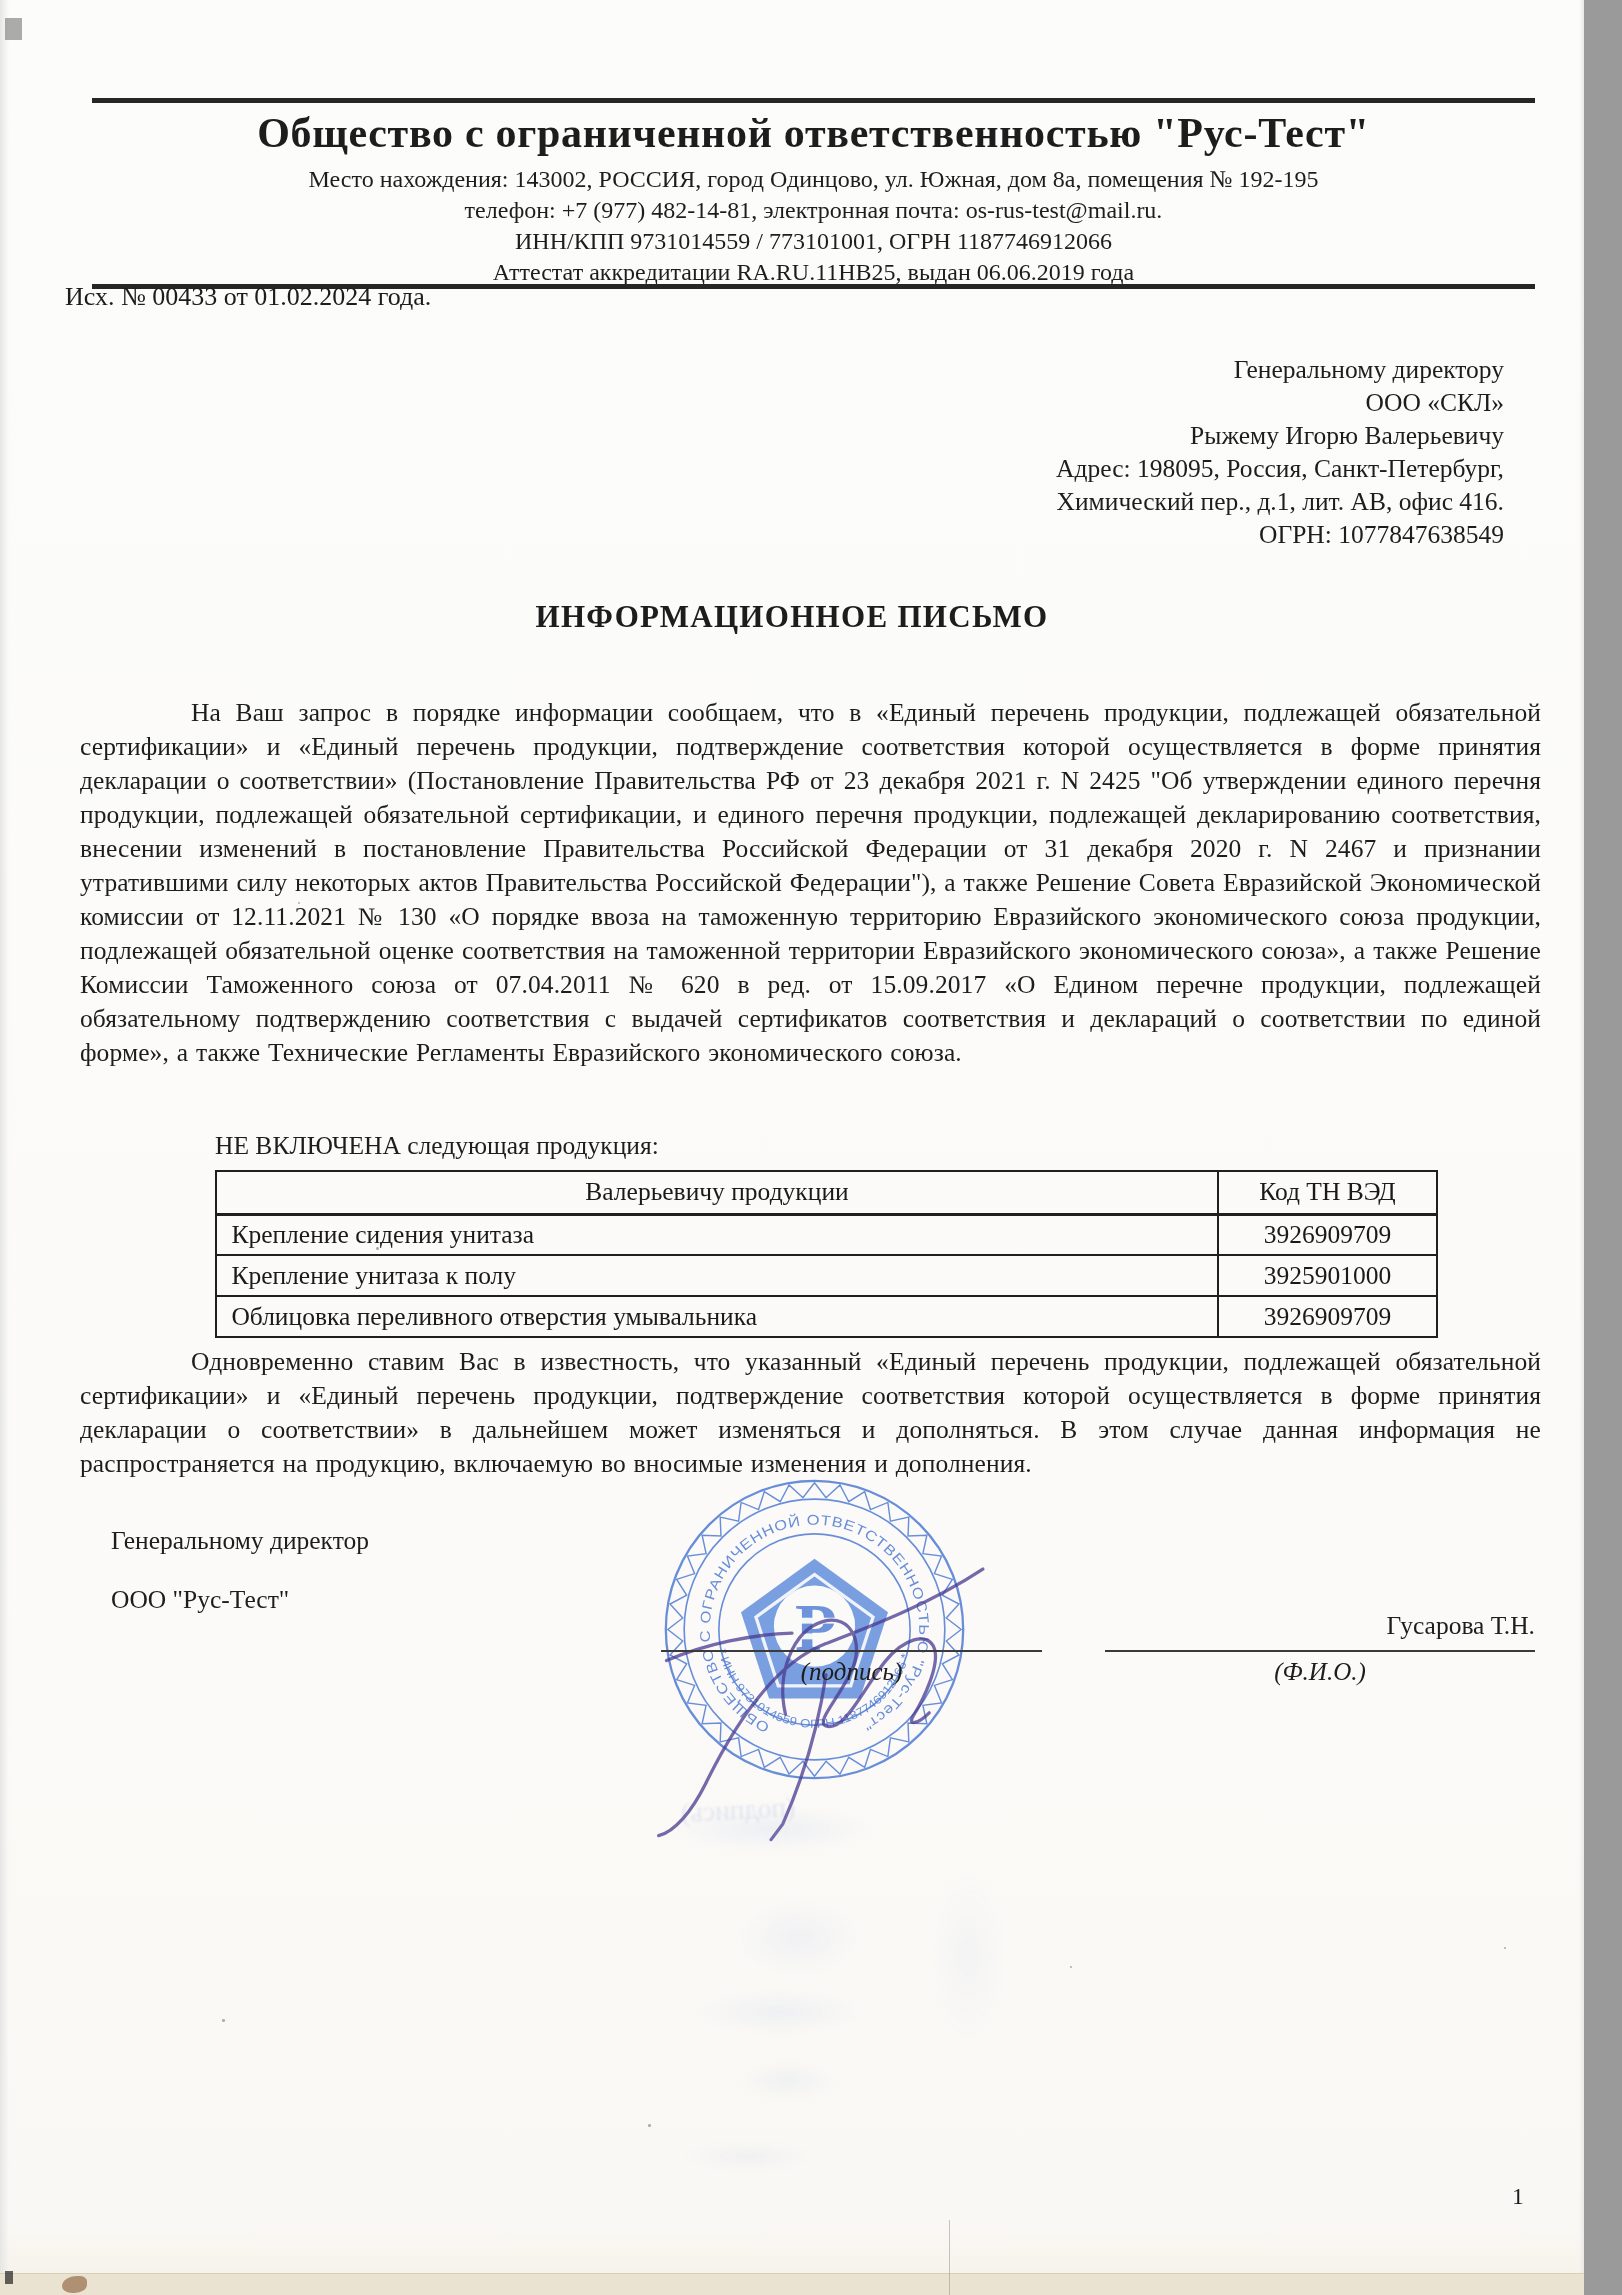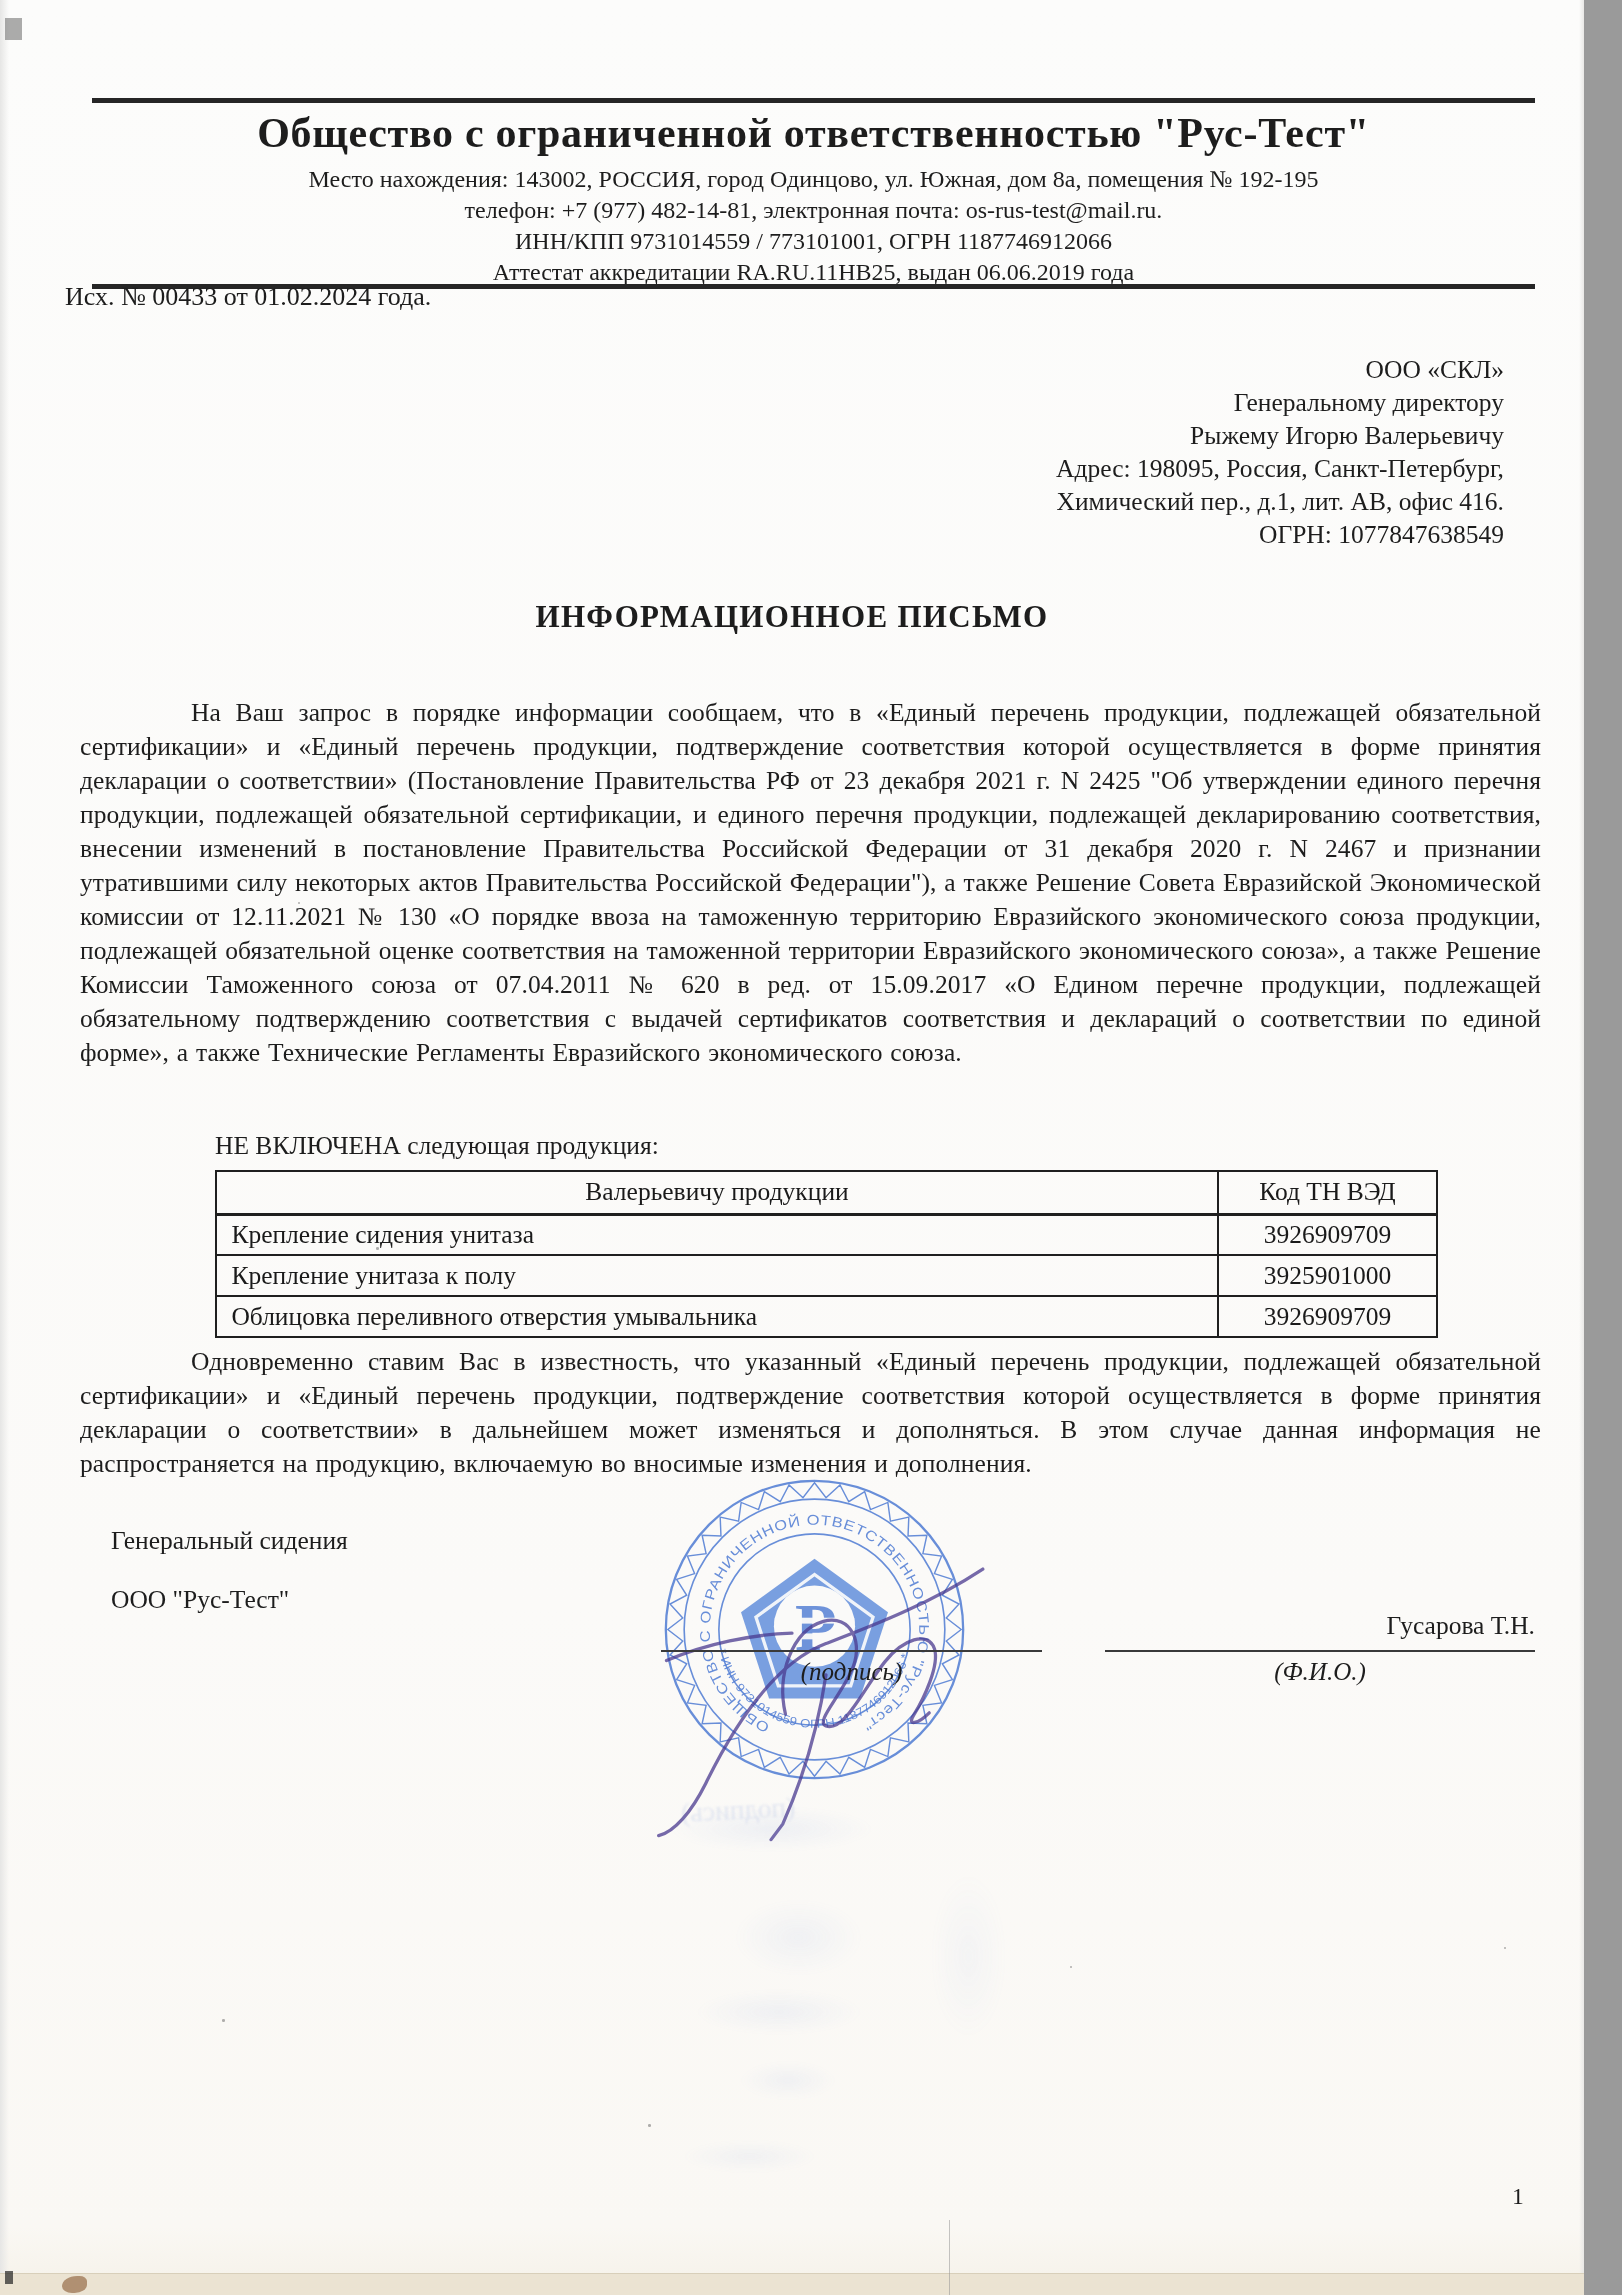--- a/index.html
+++ b/index.html
@@ -68,22 +68,22 @@
     <div class="lh-line">телефон: +7 (977) 482-14-81, электронная почта: os-rus-test@mail.ru.</div>
     <div class="lh-line">ИНН/КПП 9731014559 / 773101001, ОГРН 1187746912066</div>
     <div class="lh-line">Аттестат аккредитации RA.RU.11НВ25, выдан 06.06.2019 года</div>
   </div>
 
   <div class="abs rule" style="left:92px;top:284px;width:1443px;"></div>
 
   <div class="abs ref-line" style="left:65px;top:282px;">Исх. № 00433 от 01.02.2024 года.</div>
 
   <div class="abs recipient" style="right:80px;top:353px;width:720px;">
+    <div>Генеральному директору</div>
     <div>ООО «СКЛ»</div>
-    <div>Генеральному директору</div>
     <div>Рыжему Игорю Валерьевичу</div>
     <div>Адрес: 198095, Россия, Санкт-Петербург,</div>
     <div>Химический пер., д.1, лит. АВ, офис 416.</div>
     <div>ОГРН: 1077847638549</div>
   </div>
 
   <div class="abs doc-title" style="left:0;top:599px;">ИНФОРМАЦИОННОЕ ПИСЬМО</div>
 
   <div class="abs para" style="left:80px;top:696px;">На Ваш запрос в порядке информации сообщаем, что в «Единый перечень продукции, подлежащей обязательной сертификации» и «Единый перечень продукции, подтверждение соответствия которой осуществляется в форме принятия декларации о соответствии» (Постановление Правительства РФ от 23 декабря 2021 г. N 2425 "Об утверждении единого перечня продукции, подлежащей обязательной сертификации, и единого перечня продукции, подлежащей декларированию соответствия, внесении изменений в постановление Правительства Российской Федерации от 31 декабря 2020 г. N 2467 и признании утратившими силу некоторых актов Правительства Российской Федерации"), а также Решение Совета Евразийской Экономической комиссии от 12.11.2021 № 130 «О порядке ввоза на таможенную территорию Евразийского экономического союза продукции, подлежащей обязательной оценке соответствия на таможенной территории Евразийского экономического союза», а также Решение Комиссии Таможенного союза от 07.04.2011 № 620 в ред. от 15.09.2017 «О Едином перечне продукции, подлежащей обязательному подтверждению соответствия с выдачей сертификатов соответствия и деклараций о соответствии по единой форме», а также Технические Регламенты Евразийского экономического союза.</div>
 
@@ -109,21 +109,21 @@
     </tr>
     <tr style="height:41px;">
       <td class="cell-name">Облицовка переливного отверстия умывальника</td>
       <td class="cell-code">3926909709</td>
     </tr>
   </tbody>
     </table>
 
   <div class="abs para" style="left:80px;top:1345px;">Одновременно ставим Вас в известность, что указанный «Единый перечень продукции, подлежащей обязательной сертификации» и «Единый перечень продукции, подтверждение соответствия которой осуществляется в форме принятия декларации о соответствии» в дальнейшем может изменяться и дополняться. В этом случае данная информация не распространяется на продукцию, включаемую во вносимые изменения и дополнения.</div>
 
-  <div class="abs sig-text" style="left:111px;top:1526px;">Генеральный сидения</div>
+  <div class="abs sig-text" style="left:111px;top:1526px;">Генеральному директор</div>
   <div class="abs sig-text" style="left:111px;top:1585px;">ООО "Рус-Тест"</div>
 
   <svg class="stamp-svg" width="317" height="317" viewBox="-242 -242 484 484">
     <g stroke="#3e6fd0" fill="none" opacity="0.86">
       <circle r="227" stroke-width="3.5"></circle>
       <circle r="199" stroke-width="2.5"></circle>
       <path id="stampZig" stroke-width="2.2" d="M224.0 0.0L201.2 17.6L220.6 38.9L195.1 52.3L210.5 76.6L183.1 85.4L194.0 112.0L165.5 115.9L171.6 144.0L142.8 142.8L144.0 171.6L115.9 165.5L112.0 194.0L85.4 183.1L76.6 210.5L52.3 195.1L38.9 220.6L17.6 201.2L0.0 224.0L-17.6 201.2L-38.9 220.6L-52.3 195.1L-76.6 210.5L-85.4 183.1L-112.0 194.0L-115.9 165.5L-144.0 171.6L-142.8 142.8L-171.6 144.0L-165.5 115.9L-194.0 112.0L-183.1 85.4L-210.5 76.6L-195.1 52.3L-220.6 38.9L-201.2 17.6L-224.0 0.0L-201.2 -17.6L-220.6 -38.9L-195.1 -52.3L-210.5 -76.6L-183.1 -85.4L-194.0 -112.0L-165.5 -115.9L-171.6 -144.0L-142.8 -142.8L-144.0 -171.6L-115.9 -165.5L-112.0 -194.0L-85.4 -183.1L-76.6 -210.5L-52.3 -195.1L-38.9 -220.6L-17.6 -201.2L-0.0 -224.0L17.6 -201.2L38.9 -220.6L52.3 -195.1L76.6 -210.5L85.4 -183.1L112.0 -194.0L115.9 -165.5L144.0 -171.6L142.8 -142.8L171.6 -144.0L165.5 -115.9L194.0 -112.0L183.1 -85.4L210.5 -76.6L195.1 -52.3L220.6 -38.9L201.2 -17.6L224.0 -0.0Z"></path>
       <circle r="146" stroke-width="2.5"></circle>
     </g>
     <defs>

